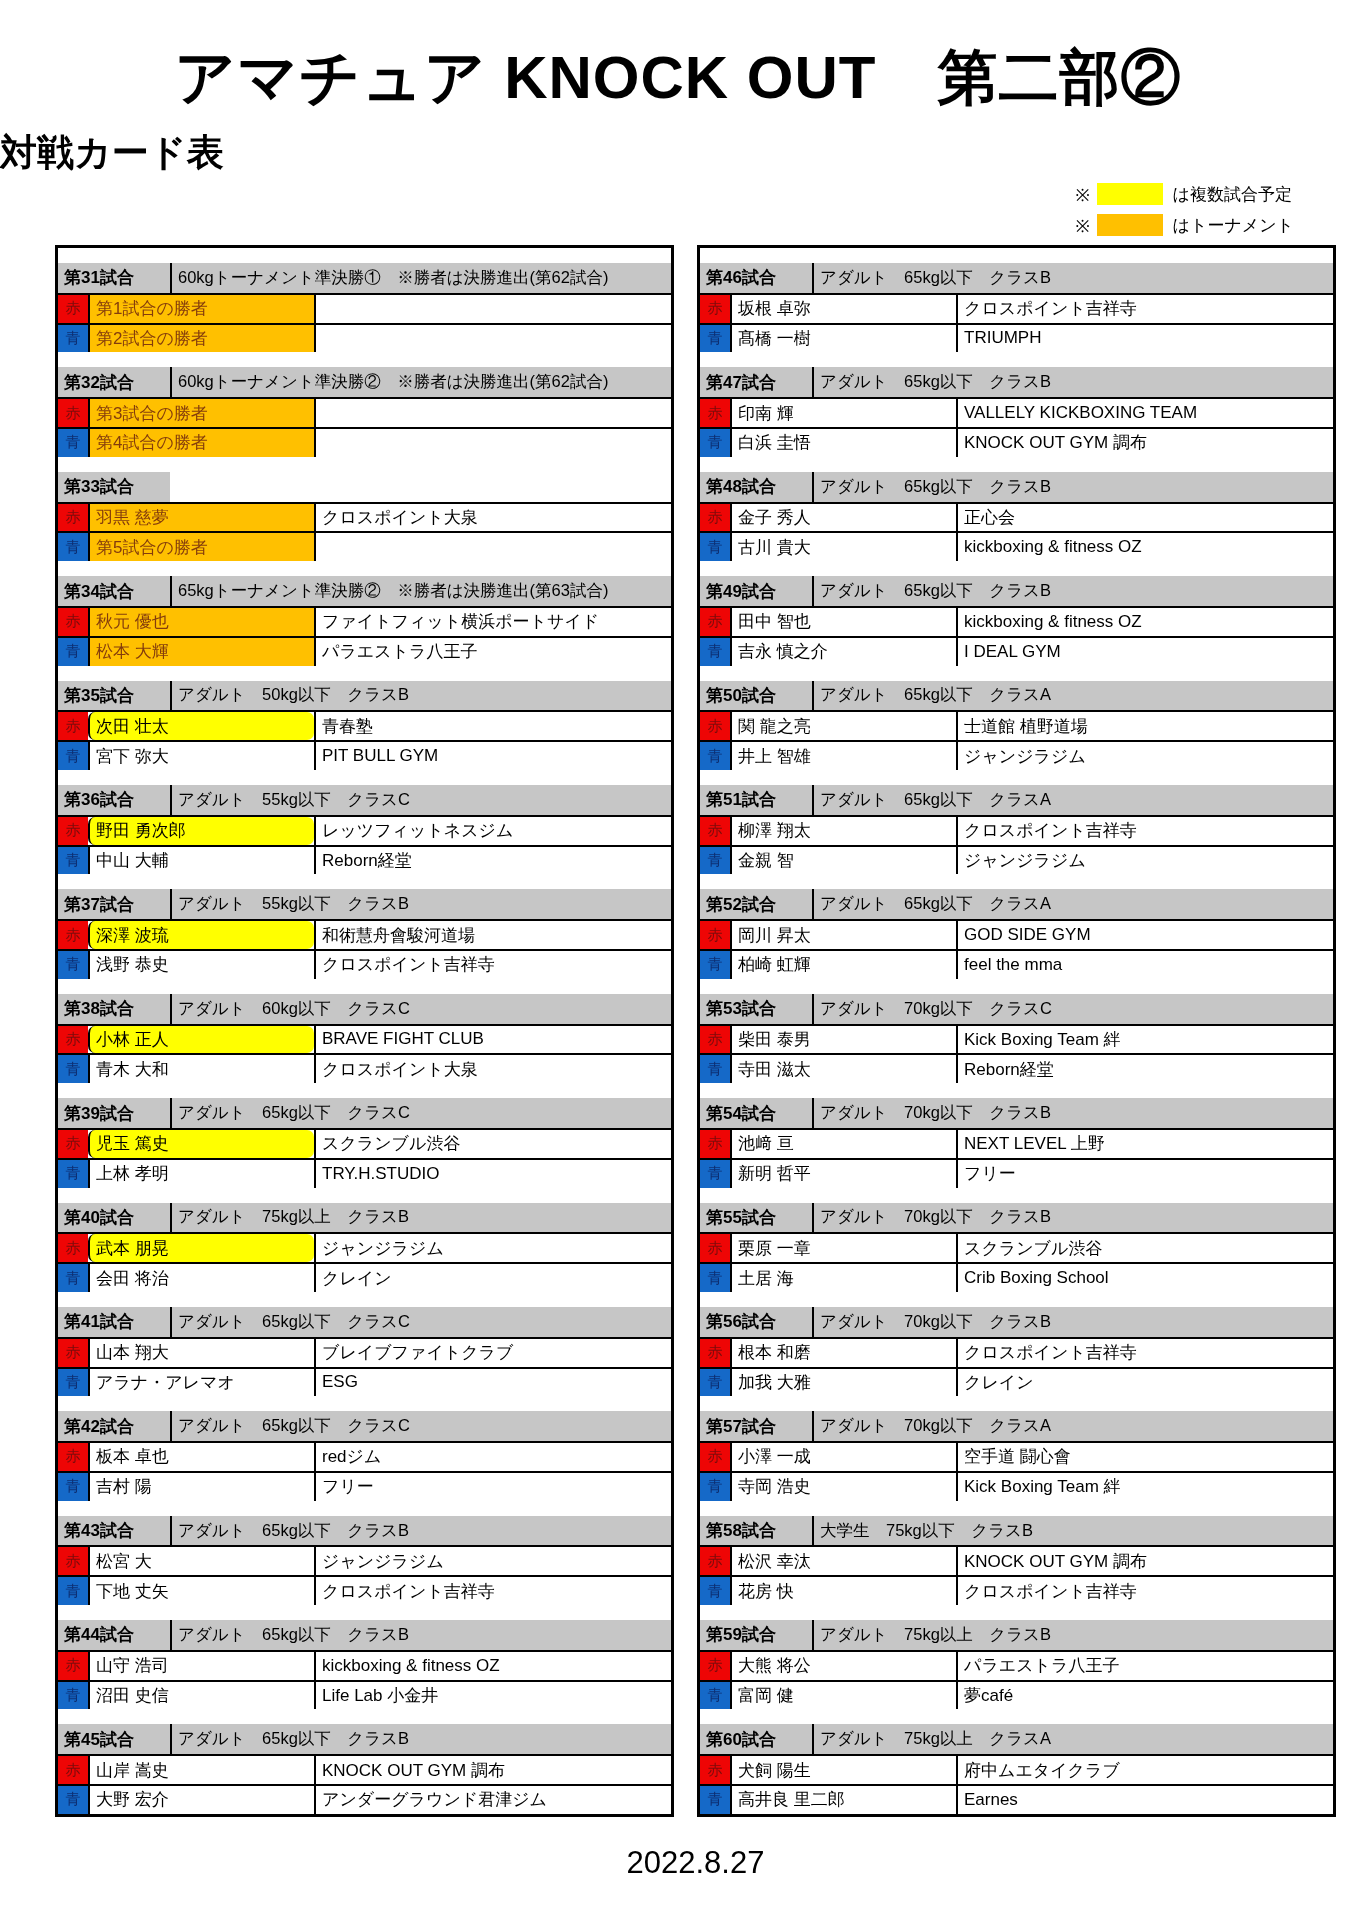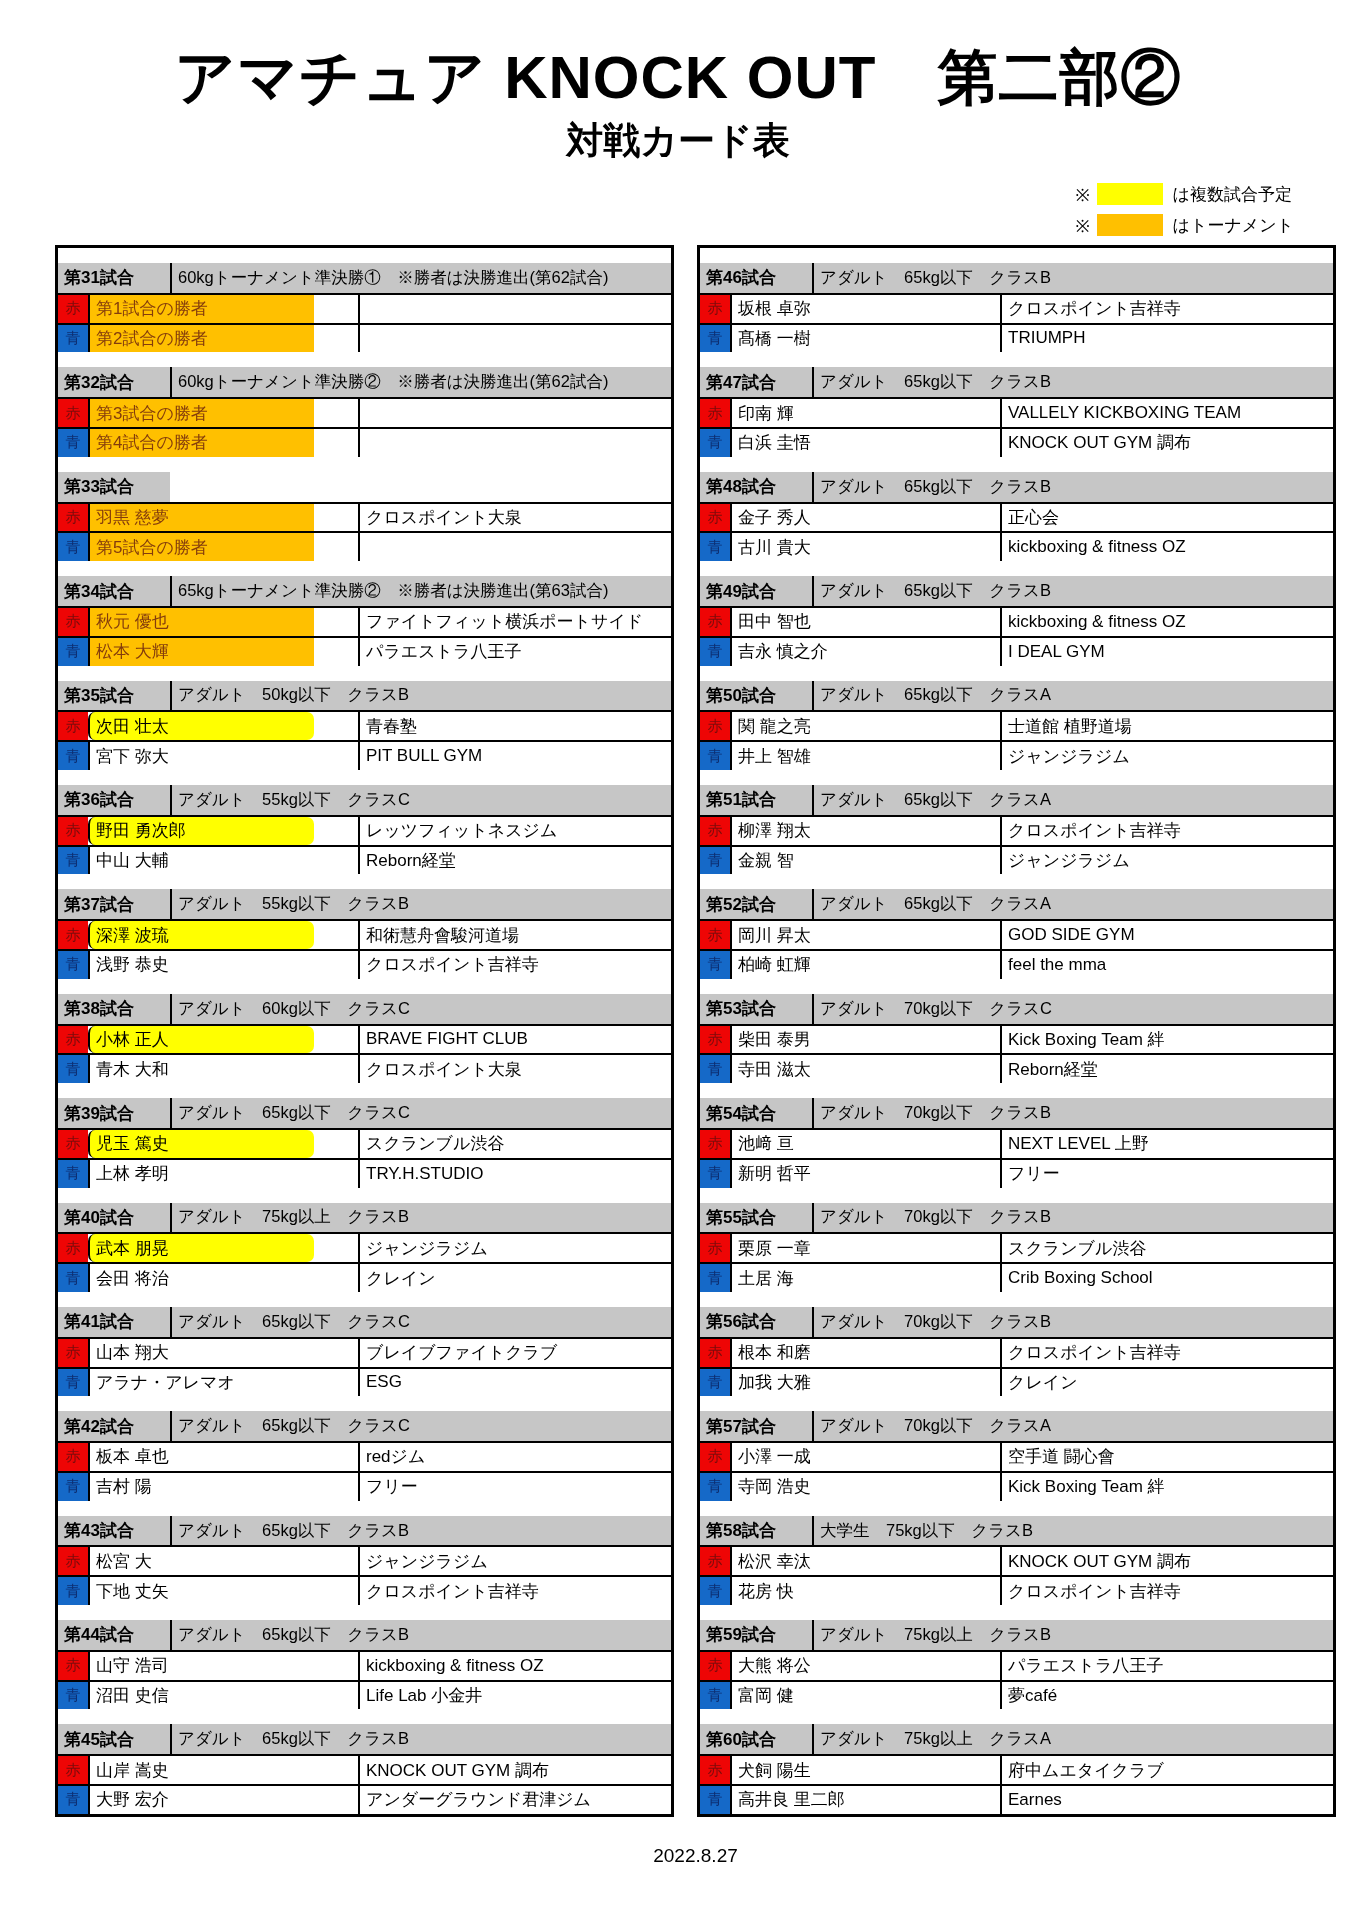--- a/index.html
+++ b/index.html
@@ -16,22 +16,21 @@
     position:absolute;
     top:38px; left:0; right:0;
     text-align:center;
     font-size:60px;
     font-weight:bold;
     letter-spacing:1px;
     white-space:nowrap;
   }
   .subtitle{
     position:absolute;
-    top:116px; left:0; right:0;
-    text-align:center;
+    top:128px; left:0; right:0;
     font-size:37px;
     font-weight:bold;
   }
   .legend{
     position:absolute;
     top:182px;
     right:62px;
     display:flex;
     flex-direction:column;
     gap:7px;
@@ -88,28 +87,28 @@
   }
   .cell.corner{
     width:30px;
     justify-content:center;
     padding:0;
     font-size:15px;
   }
   .corner.red{background:var(--c-red);color:var(--c-red_text);}
   .corner.blue{background:var(--c-blue);color:var(--c-blue_text);}
   .cell.name{width:226px;}
-  .cell.gym{flex:1;margin-left:44px;}
+  .cell.gym{flex:1;}
   .cell.name.hl-orange{background:var(--c-orange);color:var(--c-orange_text);}
   .cell.name.hl-yellow{background:var(--c-yellow);border-radius:7px;}
   .footer-date{
     position:absolute;
     top:1845px; left:0; right:0;
     text-align:center;
-    font-size:19px;
+    font-size:31px;
     padding-left:35px;
   }
 </style>
 </head>
 <body>
 
 <div class="sheet">
 
   <div class="title">アマチュア KNOCK OUT　第二部②</div>
   <div class="subtitle">対戦カード表</div>

